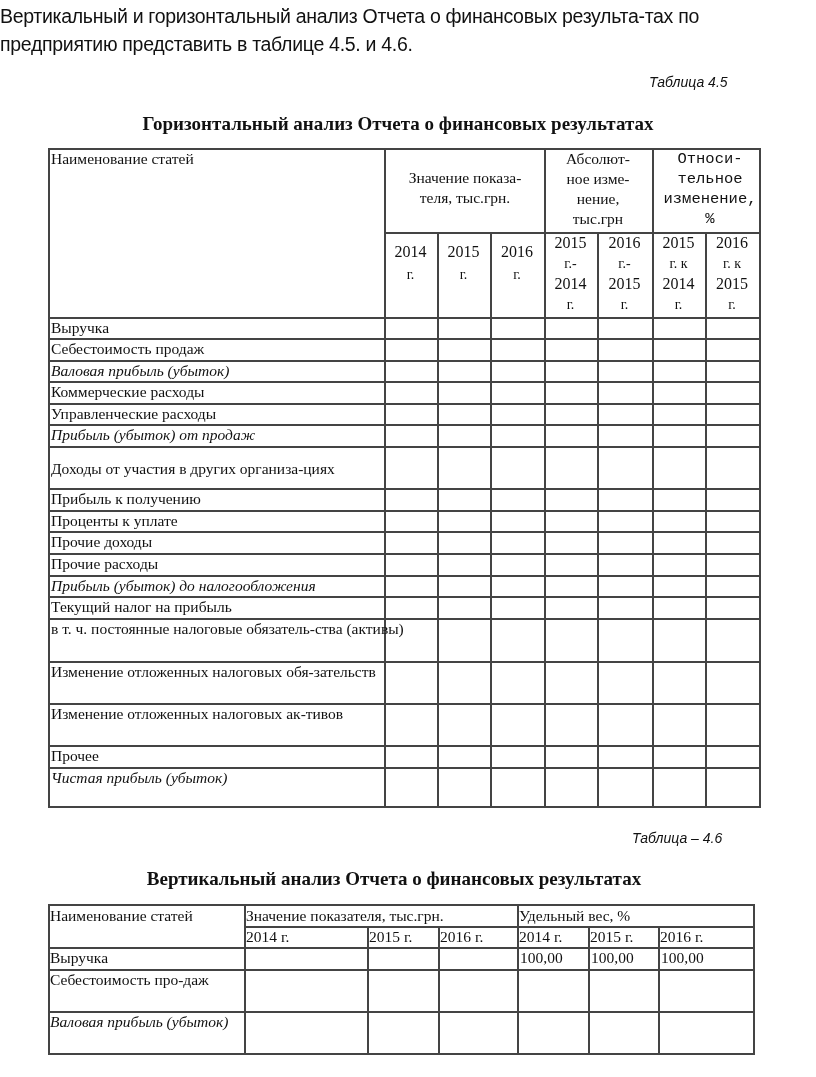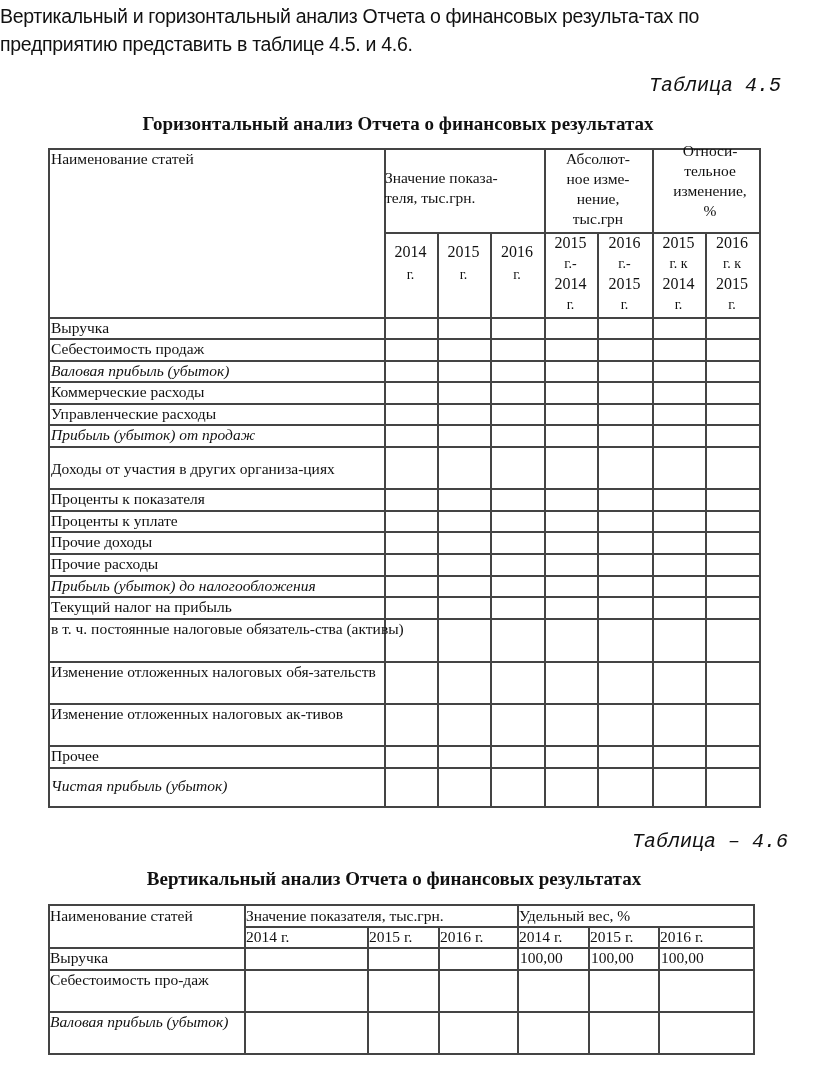--- a/index.html
+++ b/index.html
@@ -1,21 +1,21 @@
 <!DOCTYPE html>
 <html><head>
 <meta charset="utf-8">
 <style>
   html, body { margin:0; padding:0; background:#ffffff; }
   body { width:816px; height:1077px; position:relative; overflow:hidden;
          font-family:"Liberation Serif", "DejaVu Serif", serif; color:#111; }
   .abs { position:absolute; }
   .intro { left:0; top:2px; width:800px; font-size:19.5px; line-height:28px; font-family:"Liberation Sans", sans-serif; letter-spacing:-0.3px; }
   .intro span { display:block; white-space:nowrap; }
-  .caption { font-style:italic; font-size:20px; white-space:nowrap; font-family:Liberation Mono, monospace; }
+  .caption { font-style:italic; font-size:14px; white-space:nowrap; font-family:Liberation Sans, sans-serif; }
   .ttitle { font-weight:bold; font-size:19px; white-space:nowrap; text-align:center; }
   .grid-line-h { position:absolute; height:1.5px; background:#444; }
   .grid-line-v { position:absolute; width:1.5px; background:#444; }
   .cell { position:absolute; font-size:15.5px; line-height:20px; box-sizing:border-box; overflow:hidden; }
   .name { padding-left:3px; padding-right:4px; text-align:justify; }
   .it { font-style:italic; }
   .hcenter { text-align:center; }
   .yr { font-size:16px; line-height:20px; }
   .t6 { font-size:15.5px; line-height:21px; padding-left:2px; }
 </style>
@@ -55,31 +55,31 @@
     <div class="grid-line-h" style="left: 48px; top: 553px; width: 712.5px;"></div>
     <div class="grid-line-h" style="left: 48px; top: 575px; width: 712.5px;"></div>
     <div class="grid-line-h" style="left: 48px; top: 596px; width: 712.5px;"></div>
     <div class="grid-line-h" style="left: 48px; top: 618px; width: 712.5px;"></div>
     <div class="grid-line-h" style="left: 48px; top: 661px; width: 712.5px;"></div>
     <div class="grid-line-h" style="left: 48px; top: 703px; width: 712.5px;"></div>
     <div class="grid-line-h" style="left: 48px; top: 745px; width: 712.5px;"></div>
     <div class="grid-line-h" style="left: 48px; top: 767px; width: 712.5px;"></div>
     <div class="grid-line-h" style="left: 48px; top: 806px; width: 712.5px;"></div>
     <div class="cell name" style="left: 48px; top: 149px; width: 336px;">Наименование статей</div>
-    <div class="cell" style="left: 385px; top: 168px; width: 160px;">
+    <div class="cell" style="left: 385px; top: 168px; width: 160px; text-align: center;">
       <div class="">Значение показа-</div>
       <div class="">теля, тыс.грн.</div>
     </div>
     <div class="cell hcenter" style="left: 544px; top: 149px; width: 108px;">
       <div class="">Абсолют-</div>
       <div class="">ное изме-</div>
       <div class="">нение,</div>
       <div class="">тыс.грн</div>
     </div>
-    <div class="cell hcenter" style="left: 652px; top: 141px; width: 116px;">
+    <div class="cell hcenter" style="left: 652px; top: 149px; width: 116px; font-family: Liberation Mono, monospace;">
       <div class="">Относи-</div>
       <div class="">тельное</div>
       <div class="">изменение,</div>
       <div class="">%</div>
     </div>
     <div class="cell hcenter yr" style="left: 384px; top: 242px; width: 53px;">
       <div class="">2014</div>
       <div class="" style="font-size: 14px; margin-top: 3px;">г.</div>
     </div>
     <div class="cell hcenter yr" style="left: 437px; top: 242px; width: 53px;">
@@ -178,21 +178,21 @@
       <div class="cell name" style="left: 0px; top: 1px; width: 336px; text-align-last: left; margin-top: 12px;">Доходы от участия в других организа-циях</div>
       <div class="cell" style="left: 338px; top: 2px; width: 50px; height: 39px;"></div>
       <div class="cell" style="left: 391px; top: 2px; width: 50px; height: 39px;"></div>
       <div class="cell" style="left: 444px; top: 2px; width: 51px; height: 39px;"></div>
       <div class="cell" style="left: 498px; top: 2px; width: 50px; height: 39px;"></div>
       <div class="cell" style="left: 551px; top: 2px; width: 52px; height: 39px;"></div>
       <div class="cell" style="left: 606px; top: 2px; width: 50px; height: 39px;"></div>
       <div class="cell" style="left: 659px; top: 2px; width: 51px; height: 39px;"></div>
     </div>
     <div class="abs" style="left: 48px; top: 488px; width: 711px; height: 22px;">
-      <div class="cell name" style="left: 0px; top: 1px; width: 336px; text-align-last: left;">Проценты к показателя</div>
+      <div class="cell name" style="left: 0px; top: 1px; width: 336px; text-align-last: left;">Прибыль к получению</div>
       <div class="cell" style="left: 338px; top: 2px; width: 50px; height: 19px;"></div>
       <div class="cell" style="left: 391px; top: 2px; width: 50px; height: 19px;"></div>
       <div class="cell" style="left: 444px; top: 2px; width: 51px; height: 19px;"></div>
       <div class="cell" style="left: 498px; top: 2px; width: 50px; height: 19px;"></div>
       <div class="cell" style="left: 551px; top: 2px; width: 52px; height: 19px;"></div>
       <div class="cell" style="left: 606px; top: 2px; width: 50px; height: 19px;"></div>
       <div class="cell" style="left: 659px; top: 2px; width: 51px; height: 19px;"></div>
     </div>
     <div class="abs" style="left: 48px; top: 510px; width: 711px; height: 21px;">
       <div class="cell name" style="left: 0px; top: 1px; width: 336px; text-align-last: left;">Проценты к уплате</div>
@@ -278,21 +278,21 @@
       <div class="cell name" style="left: 0px; top: 1px; width: 336px; text-align-last: left;">Прочее</div>
       <div class="cell" style="left: 338px; top: 2px; width: 50px; height: 19px;"></div>
       <div class="cell" style="left: 391px; top: 2px; width: 50px; height: 19px;"></div>
       <div class="cell" style="left: 444px; top: 2px; width: 51px; height: 19px;"></div>
       <div class="cell" style="left: 498px; top: 2px; width: 50px; height: 19px;"></div>
       <div class="cell" style="left: 551px; top: 2px; width: 52px; height: 19px;"></div>
       <div class="cell" style="left: 606px; top: 2px; width: 50px; height: 19px;"></div>
       <div class="cell" style="left: 659px; top: 2px; width: 51px; height: 19px;"></div>
     </div>
     <div class="abs" style="left: 48px; top: 767px; width: 711px; height: 39px;">
-      <div class="cell name it" style="left: 0px; top: 1px; width: 336px; text-align-last: left; margin-top: 8px;">Чистая прибыль (убыток)</div>
+      <div class="cell name it" style="left: 0px; top: 1px; width: 336px; text-align-last: left;">Чистая прибыль (убыток)</div>
       <div class="cell" style="left: 338px; top: 2px; width: 50px; height: 36px;"></div>
       <div class="cell" style="left: 391px; top: 2px; width: 50px; height: 36px;"></div>
       <div class="cell" style="left: 444px; top: 2px; width: 51px; height: 36px;"></div>
       <div class="cell" style="left: 498px; top: 2px; width: 50px; height: 36px;"></div>
       <div class="cell" style="left: 551px; top: 2px; width: 52px; height: 36px;"></div>
       <div class="cell" style="left: 606px; top: 2px; width: 50px; height: 36px;"></div>
       <div class="cell" style="left: 659px; top: 2px; width: 51px; height: 36px;"></div>
     </div>
   </div>
 

